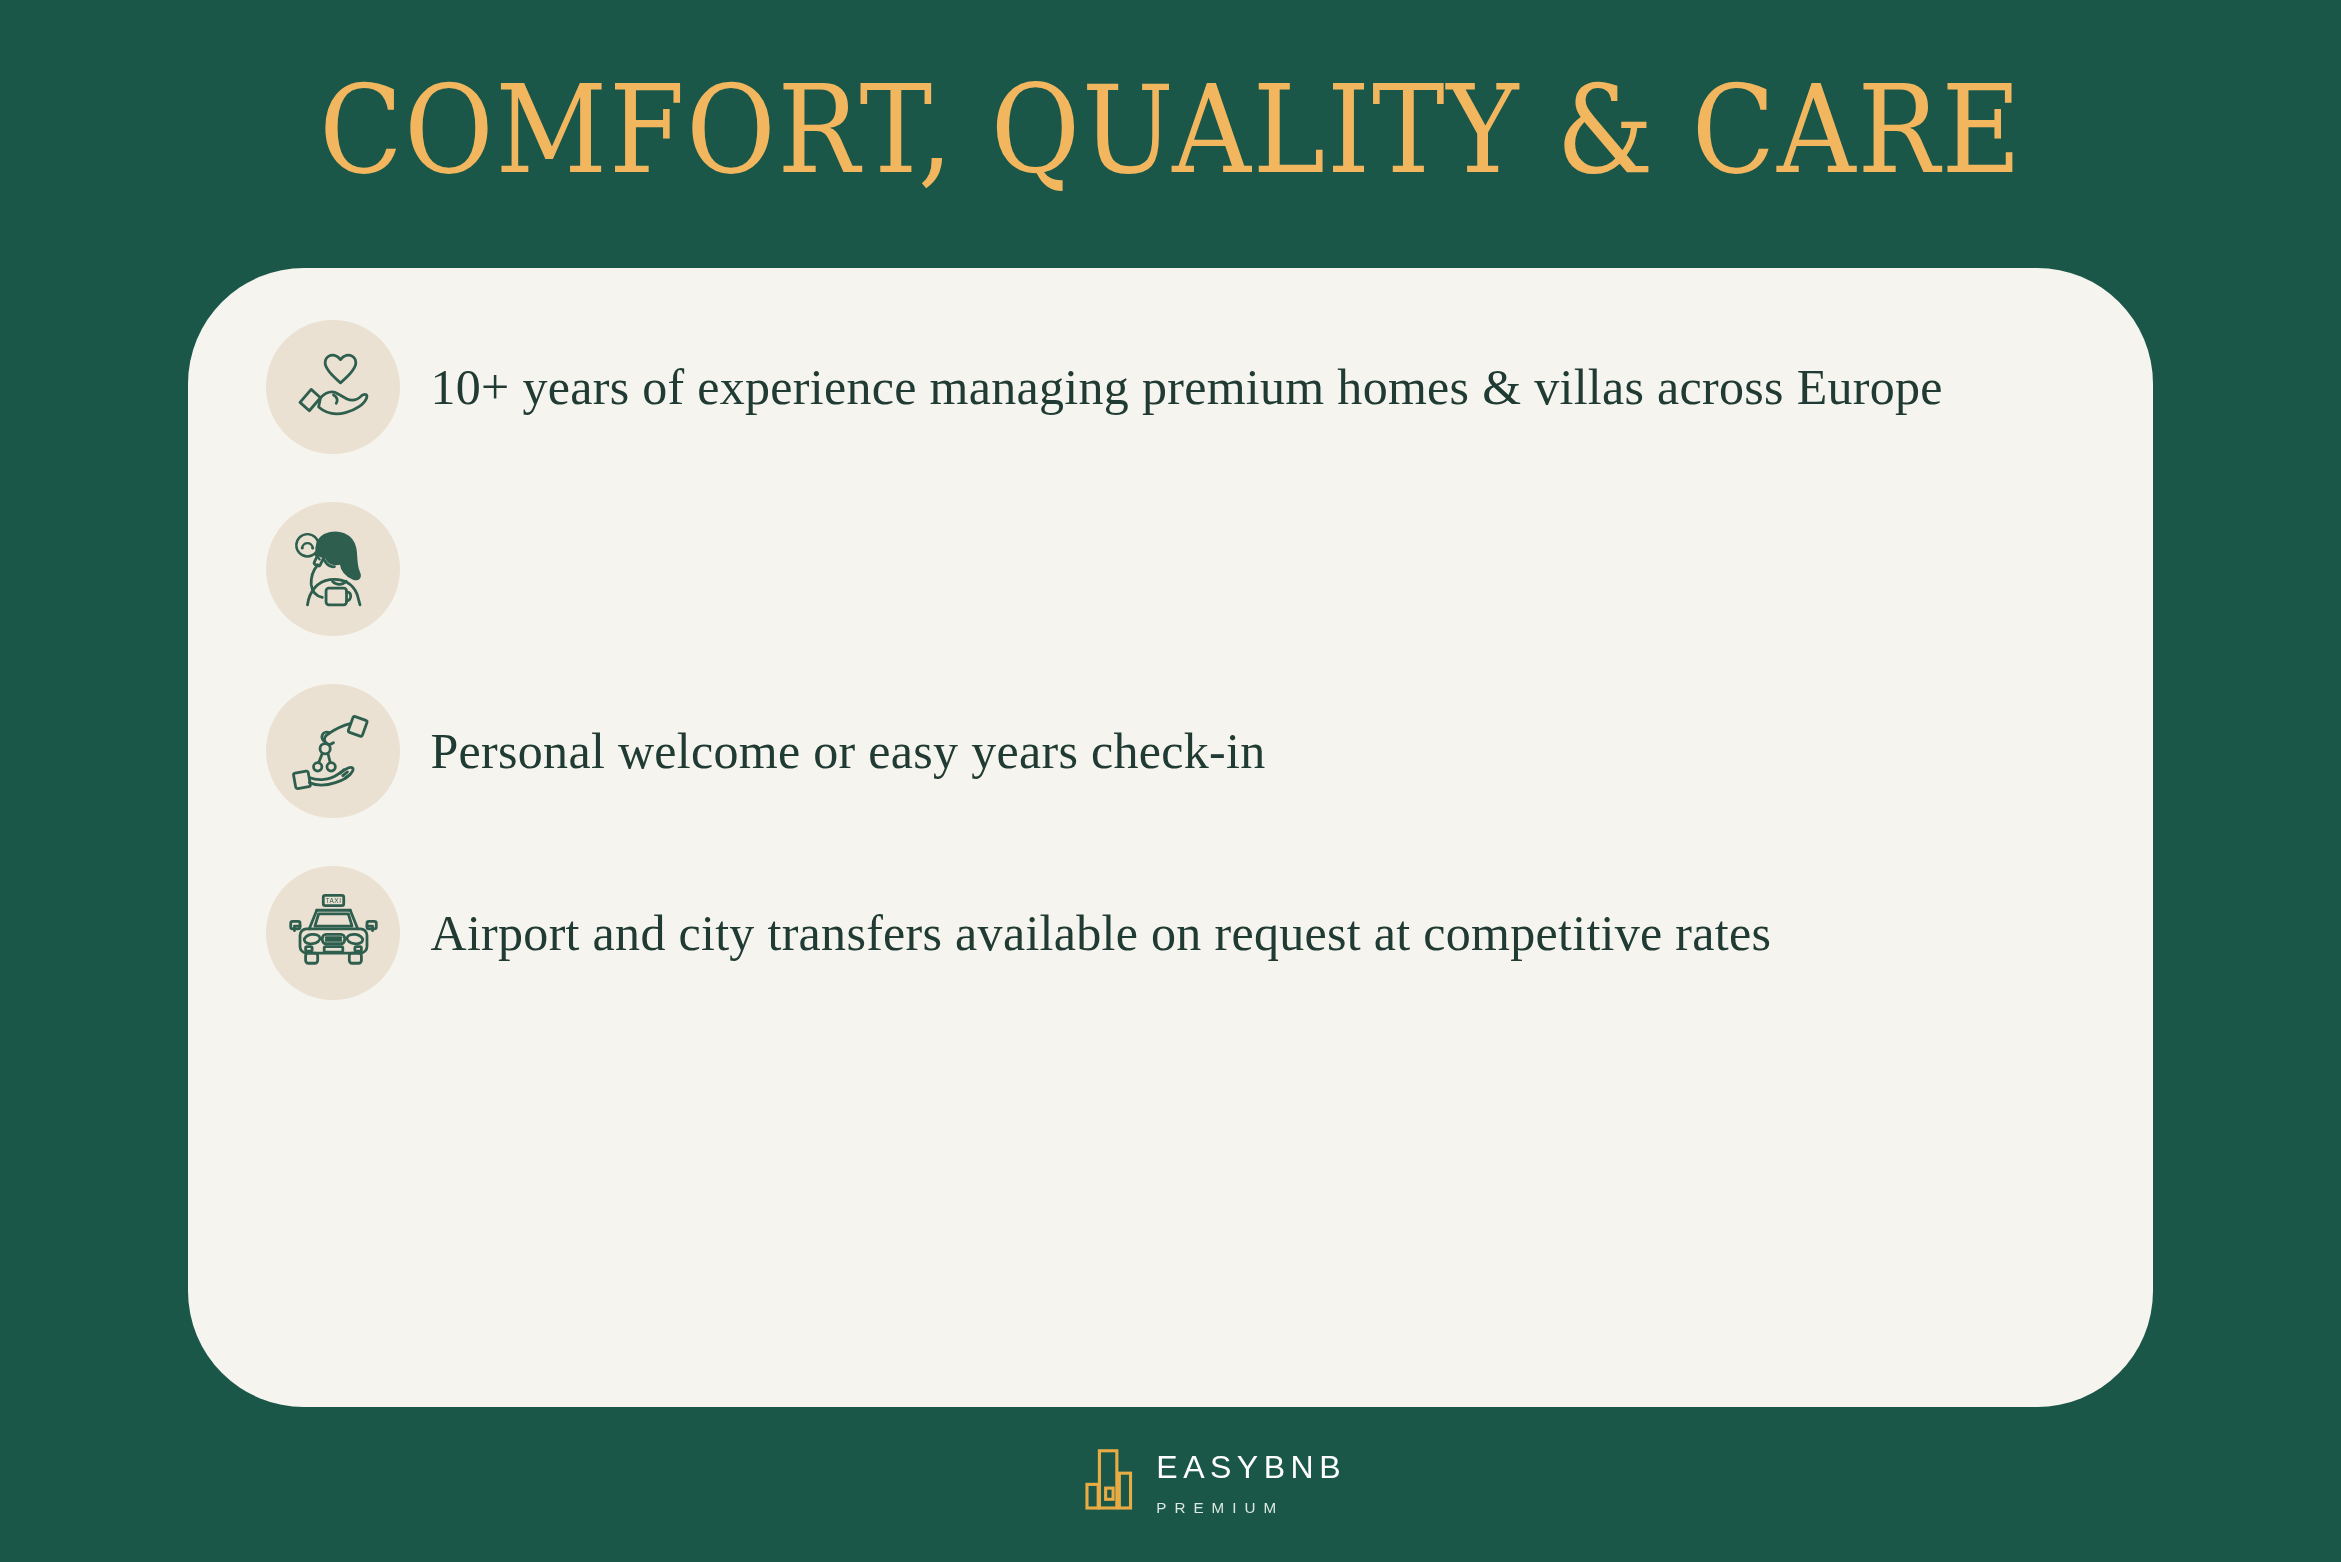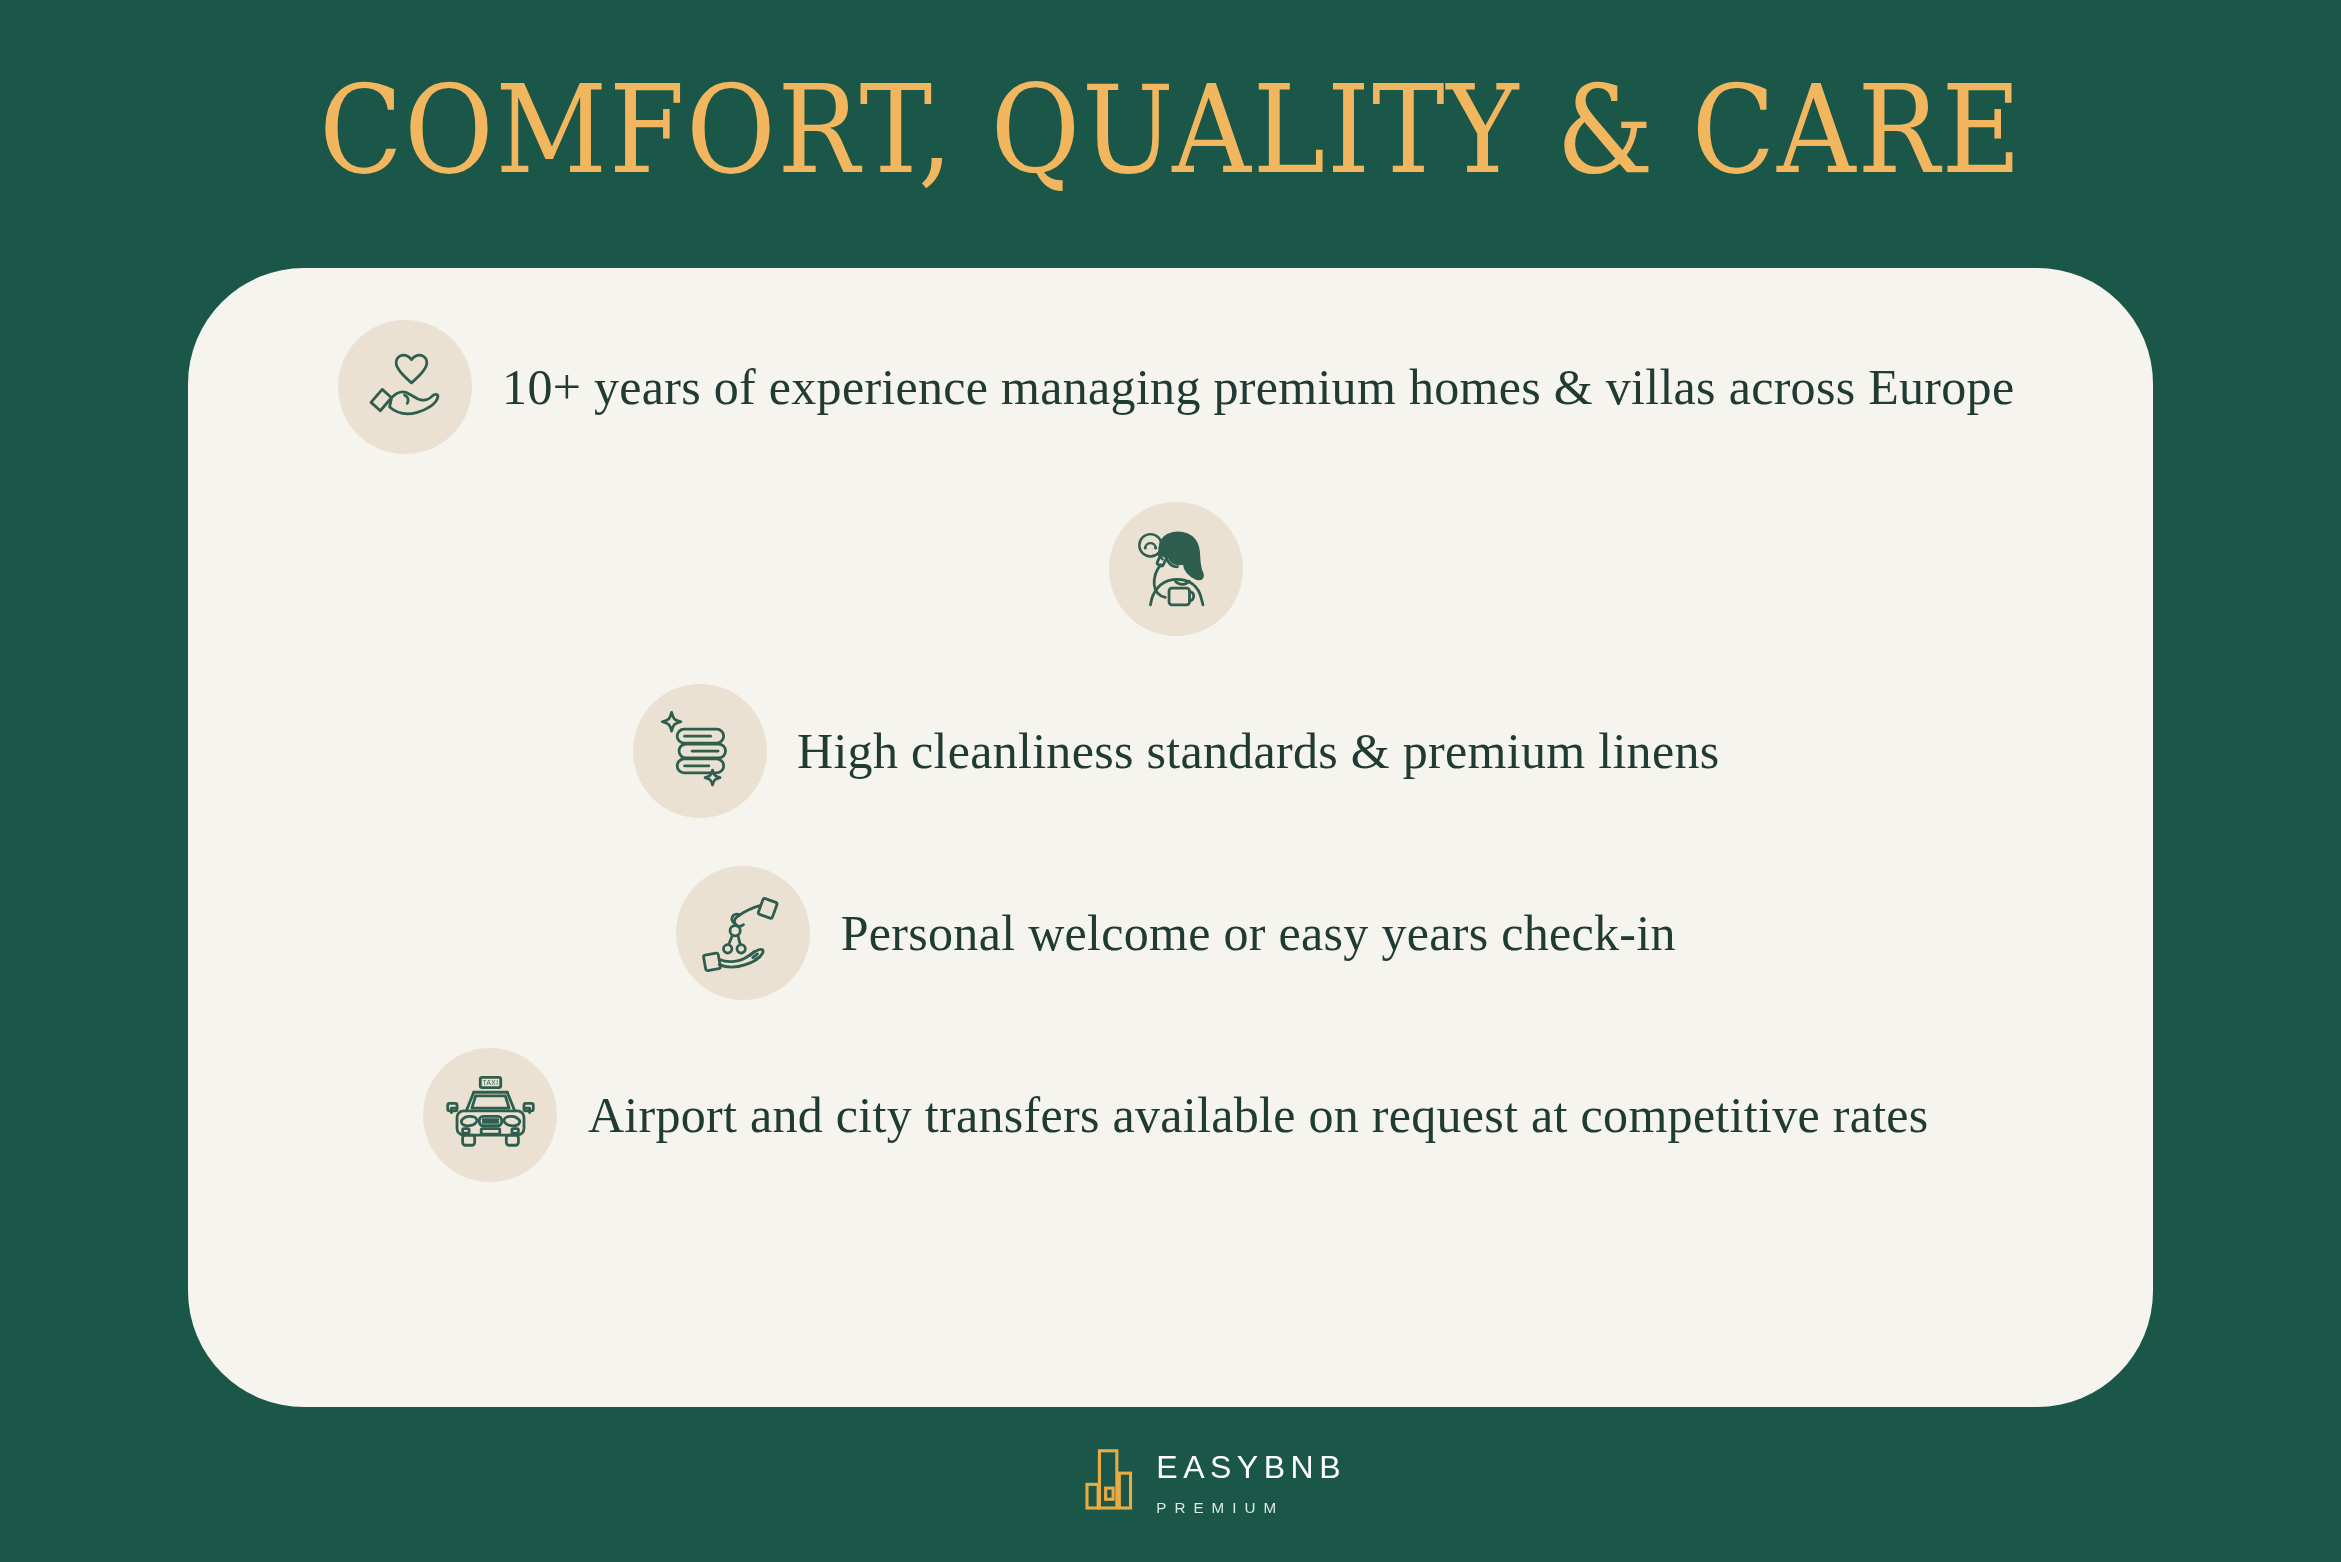--- a/index.html
+++ b/index.html
@@ -22,21 +22,21 @@
   .title .stretch{display:inline-block;transform:scaleY(1.12);transform-origin:center top;}
   .card{
     position:absolute;left:188px;top:268px;
     width:1965px;height:1139px;
     background:#f6f4ee;
     border-radius:116px;
     box-sizing:border-box;
     padding:28px 67px 12.2px 78px;
     display:flex;flex-direction:column;
   }
-  .feature-row{height:182px;display:flex;align-items:center;gap:30.5px;justify-content:center;}
+  .feature-row{height:182px;display:flex;align-items:center;gap:30.5px;}
   .icon-circle{
     width:134px;height:134px;border-radius:50%;
     background:#eae1d2;flex:none;
     display:flex;align-items:center;justify-content:center;
   }
   .feature-icon{width:93px;height:93px;}
   .feature-icon *{vector-effect:none;}
   .feature-text{
     font-size:50px;color:#203b33;line-height:1.2;letter-spacing:0.3px;
   }
@@ -93,35 +93,20 @@
         <rect x="31" y="33" width="7" height="13" rx="2" transform="rotate(25 34.5 39.5)"></rect>
         <path d="M33 45 C28 51 25.5 58 26 66 C26.8 73 31 78.5 38 80"></path>
         <path d="M22 88 C24 73 33 63 46 61 C60 59 71 65 75.5 77 L78.5 88"></path>
         <path d="M49 63 C53 67 60 67 63.5 62.5"></path>
         <rect x="42" y="70" width="22" height="18" rx="3"></rect>
         <path d="M64 74 C70 73.5 70 83.5 64 84"></path>
       </svg>
     </div>
   </div>
 
-  <div class="feature-row">
-    <div class="icon-circle">
-      <svg class="feature-icon stroke-icon" viewBox="0 0 100 100">
-        <rect x="26" y="26" width="50" height="15" rx="7.5"></rect>
-        <path d="M34 33.5 H62"></path>
-        <rect x="28" y="42" width="50" height="15" rx="7.5"></rect>
-        <path d="M42 49.5 H70"></path>
-        <rect x="26" y="58" width="50" height="15" rx="7.5"></rect>
-        <path d="M34 65.5 H60"></path>
-        <path d="M20 8 C21.8 15 23 16.2 30 18 C23 19.8 21.8 21 20 28 C18.2 21 17 19.8 10 18 C17 16.2 18.2 15 20 8 Z"></path>
-        <path d="M64 70 C65.4 75.4 66.6 76.6 72 78 C66.6 79.4 65.4 80.6 64 86 C62.6 80.6 61.4 79.4 56 78 C61.4 76.6 62.6 75.4 64 70 Z"></path>
-      </svg>
-    </div>
-    <div class="feature-text">High cleanliness standards &amp; premium linens</div>
-  </div>
 
   <div class="feature-row">
     <div class="icon-circle">
       <svg class="feature-icon stroke-icon" viewBox="0 0 100 100">
         <rect x="68" y="14" width="16" height="18" rx="2" transform="rotate(20 76 23)"></rect>
         <path d="M68 20 C60 22 52 26 46 30"></path>
         <path d="M46 30 C41 32.5 39 36 41 39.5 C43 43 47 43 50 40.5"></path>
         <path d="M46 30 C43 28.5 39.5 29 38 32 C36.5 35 38.5 38.5 41 39.5"></path>
         <circle cx="41" cy="47" r="5.5"></circle>
         <path d="M38 52 L34 62"></path>

